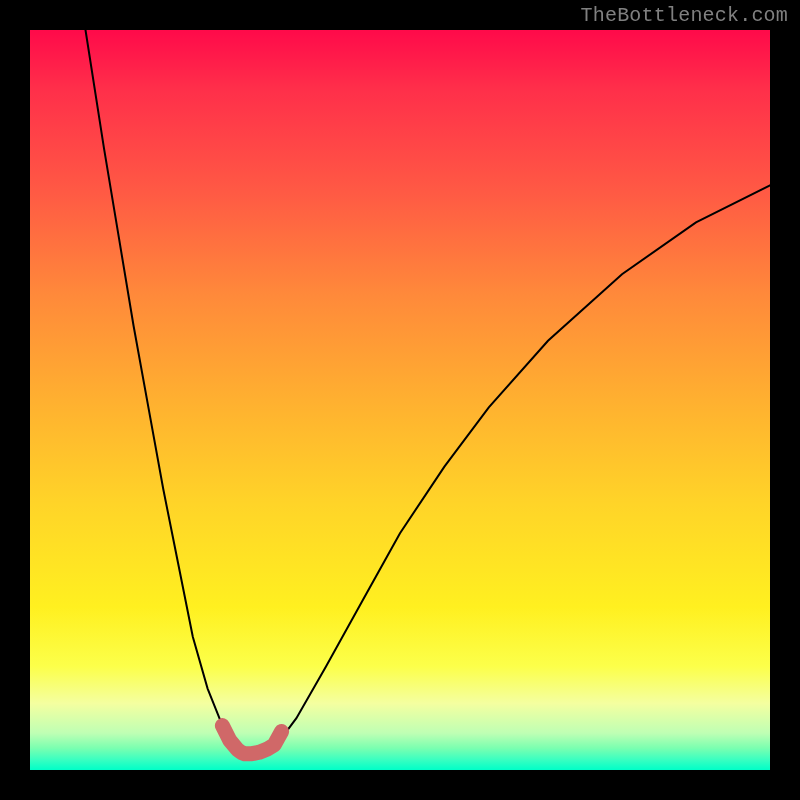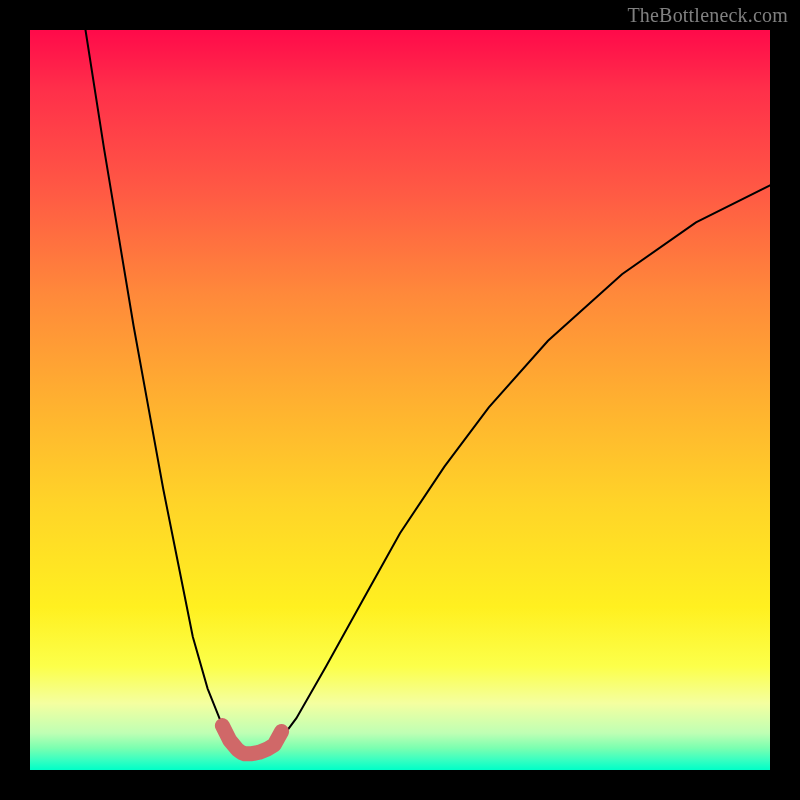--- a/index.html
+++ b/index.html
@@ -51,21 +51,21 @@
     position: absolute;
     left: 0;
     top: 0;
     width: 740px;
     height: 740px;
   }
   .watermark {
     position: absolute;
     top: 4px;
     right: 12px;
-    font-family: Liberation Serif, serif;
+    font-family: Liberation Mono, monospace;
     font-size: 20px;
     color: #808080;
     letter-spacing: 0.2px;
   }
 </style>
 </head>
 <body>
 
 <div class="frame">
   <div class="plot">

